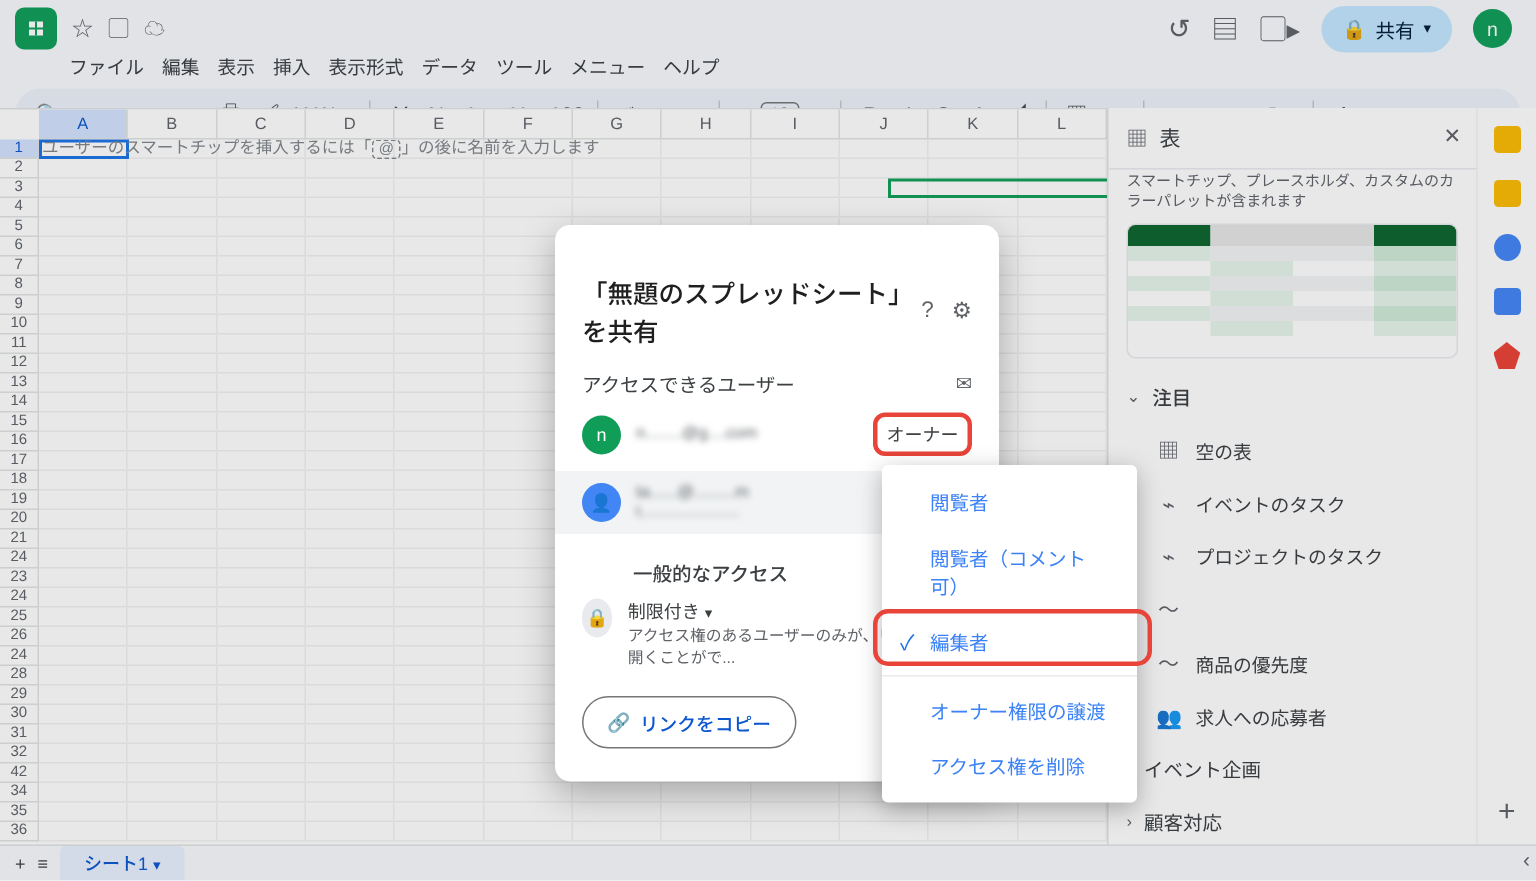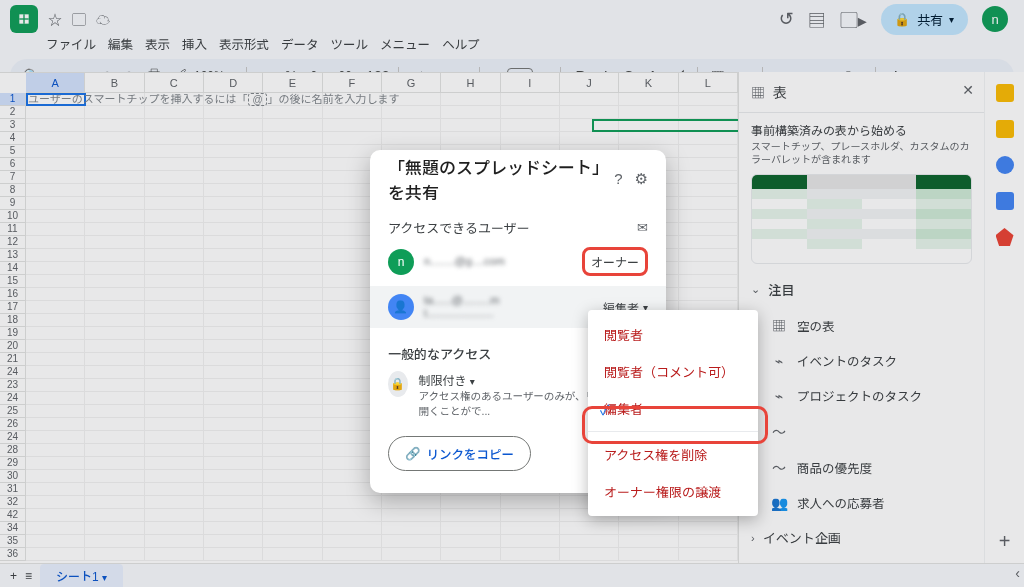--- a/index.html
+++ b/index.html
@@ -76,45 +76,45 @@
   .rail-ico { width:18px; height:18px; border-radius:3px; }
   .rail-plus { margin-top:auto; margin-bottom:10px; color:#5f6368; font-size:20px; }
   .rail-show { position:absolute; right:4px; bottom:6px; color:#5f6368; font-size:14px;}
 
   
   .sheet-tabs { position:absolute; left:0; right:0; bottom:0; height:24px; background:#f8fafd; border-top:1px solid #e1e3e1; display:flex; align-items:center; gap:8px; padding:0 10px; font-size:12px; color:#3c4043;}
   .tab-chip { background:#e8f0fe; color:#0b57d0; border-radius:4px 4px 0 0; padding:3px 16px; font-weight:500;}
 
   
   .scrim { position:absolute; inset:0; background:rgba(32,33,36,0.1); }
-  .dialog { position:absolute; left:370px; top:150px; width:296px; background:#fff; border-radius:10px; box-shadow:0 8px 24px rgba(0,0,0,0.28); padding:4px 18px 22px 18px; }
+  .dialog { position:absolute; left:370px; top:150px; width:296px; background:#fff; border-radius:10px; box-shadow:0 8px 24px rgba(0,0,0,0.28); padding:32px 18px 22px 18px; }
   .dlg-title-row { display:flex; align-items:center; }
   .dlg-title { font-size:17px; font-weight:500; color:#1f1f1f; }
   .dlg-hdr-icons { margin-left:auto; display:flex; gap:12px; color:#5f6368; font-size:15px;}
   .dlg-input { margin-top:12px; border:1px solid #747775; border-radius:5px; padding:8px 10px; font-size:12px; color:#5f6368; background:#fff;}
   .sec-label { margin-top:14px; font-size:13px; color:#3c4043; display:flex; align-items:center;}
   .sec-label .mail-ico { margin-left:auto; color:#5f6368; }
   .person-row { display:flex; align-items:center; gap:10px; margin-top:10px; }
   .person-row.hover { background:#f1f3f4; margin-left:-18px; margin-right:-18px; padding:8px 18px; }
   .p-avatar { width:26px; height:26px; border-radius:50%; display:flex; align-items:center; justify-content:center; color:#fff; font-size:12px;}
   .av-green{background:#0f9d58;} .av-blue{background:#4285f4;}
   .p-text { font-size:11px; color:#3c4043; display:flex; flex-direction:column; line-height:1.2;}
   .p-sub { color:#5f6368; font-size:10px;}
   .p-role { margin-left:auto; font-size:12px; color:#3c4043; display:flex; align-items:center; gap:4px;}
   .redbox { border:3px solid #e8443a; border-radius:8px; padding:3px 6px; }
-  .gen-access { margin-top:16px; font-size:13px; color:#3c4043; font-weight:500;}
+  .gen-access { margin-top:16px; font-size:13px; color:#3c4043; font-weight:500;margin-left:34px;}
   .restrict-row { display:flex; align-items:flex-start; gap:10px; margin-top:8px;}
   .lock-circle { width:26px; height:26px; border-radius:50%; background:#e8eaed; display:flex; align-items:center; justify-content:center; color:#5f6368;}
   .restrict-text { font-size:12px; color:#3c4043;}
   .restrict-sub { font-size:10.5px; color:#5f6368;}
   .copy-link { margin-top:18px; display:inline-flex; align-items:center; gap:6px; border:1px solid #747775; border-radius:20px; padding:7px 16px; font-size:12.5px; color:#0b57d0; font-weight:500;}
 
   
   .role-menu { position:absolute; top:310px; left:588px; width:170px; background:#fff; border-radius:4px; box-shadow:0 4px 16px rgba(0,0,0,0.28); padding:6px 0;}
-  .role-item { padding:9px 16px 9px 16px; font-size:13px; color:#b91c1c; position:relative;}
+  .role-item { padding:9px 16px 9px 32px; font-size:13px; color:#3b82f6; position:relative;}
   .role-item.checked::before { content:"✓"; position:absolute; left:12px; color:#1a73e8; font-size:14px;}
   .role-sep { height:1px; background:#e8eaed; margin:4px 0;}
   .role-hi { position:absolute; top:406px; left:582px; width:186px; height:38px; border:3px solid #e8443a; border-radius:10px; pointer-events:none;}
 
   
   .blur { filter: blur(2px); color:#5f6368; }
 
 </style>
 </head>
 <body>
@@ -774,21 +774,20 @@
         </div>
       </div>
   </div>
 
   <div class="side-panel">
     <div class="sp-header">
       <span class="tbl-ico">▦</span>
       <span class="sp-title">表</span>
       <span class="sp-close">✕</span>
     </div>
-    <div class="sp-sub1">事前構築済みの表から始める</div>
     <div class="sp-sub2">スマートチップ、プレースホルダ、カスタムのカラーパレットが含まれます</div>
     <div class="tbl-preview">
       <div class="hdr">
           <div class="hc hc1"></div>
           <div class="hc hc2"></div>
           <div class="hc hc3"></div>
           <div class="hc hc4"></div>
         </div>
       <div class="rows">
         <div class="tprow">
@@ -936,16 +935,16 @@
     <span>🔗</span>
     <span>リンクをコピー</span>
   </div>
 </div>
 
 <div class="role-menu">
   <div class="role-item">閲覧者</div>
   <div class="role-item">閲覧者（コメント可）</div>
   <div class="role-item checked">編集者</div>
   <div class="role-sep"></div>
+  <div class="role-item">オーナー権限の譲渡</div>
   <div class="role-item">アクセス権を削除</div>
-  <div class="role-item">オーナー権限の譲渡</div>
 </div>
 <div class="role-hi"></div>
 
 </body></html>

